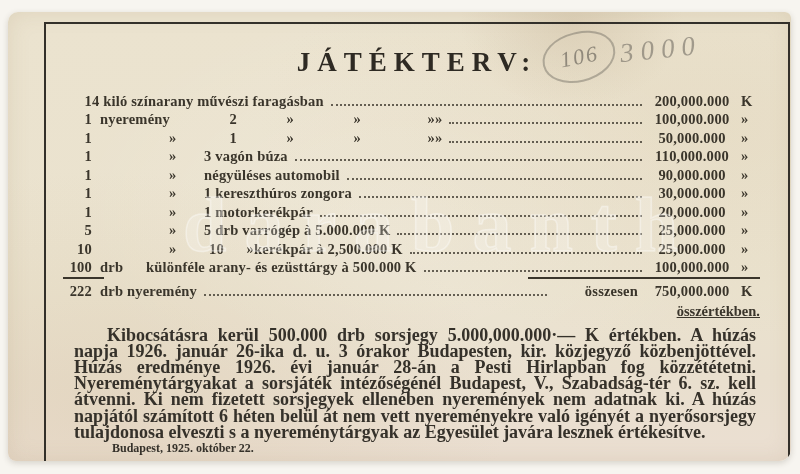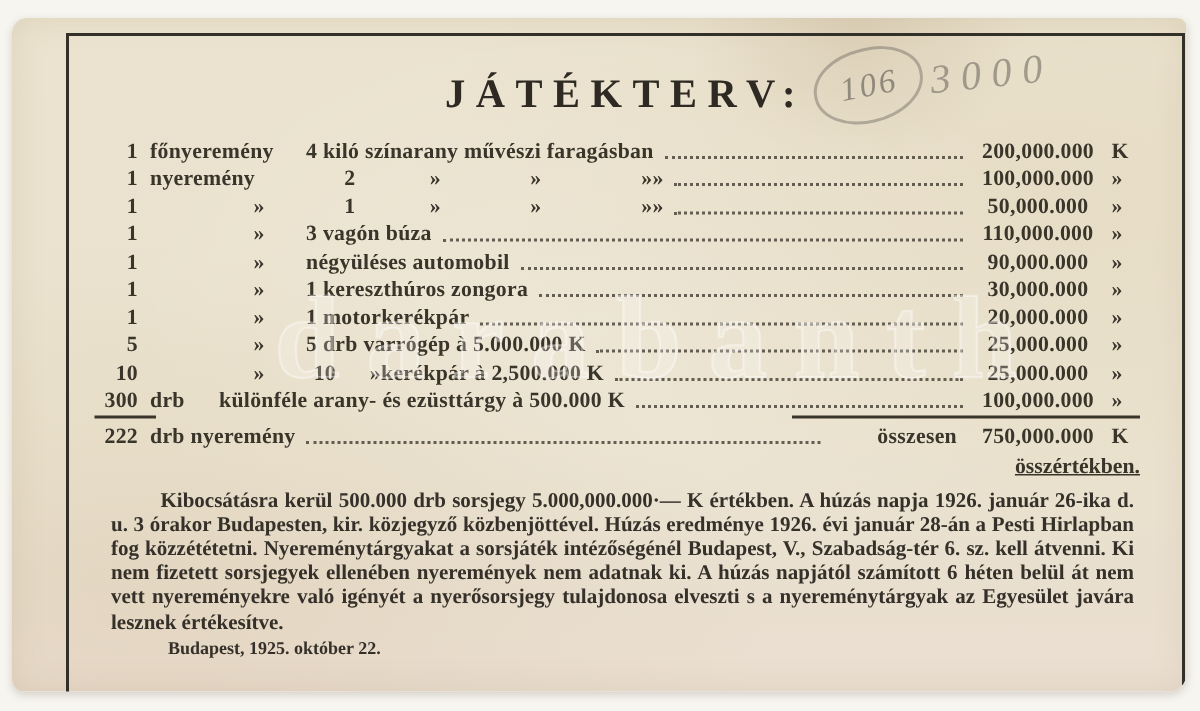--- a/index.html
+++ b/index.html
@@ -55,21 +55,21 @@
   .rule-long{position:absolute;left:482px;top:1px;width:232px;border-top:2px solid #3a352b;}
   .row.total .tl{flex:none;padding-left:8px;}
   .row.total .osz{flex:none;padding:0 10px 0 4px;margin-left:28px;}
   .suffix{
     text-align:right;height:18px;line-height:18px;
     font-size:14.5px;font-weight:600;margin-top:2px;text-decoration:underline;
   }
   .terms{
     margin:7px 32px 0 28px;
     text-align:justify;text-indent:33px;
-    font-size:14px;line-height:16.2px;font-weight:600;
+    font-size:18px;line-height:16.2px;font-weight:600;
     color:#35312a;
   }
   .dateline{
     margin:0 0 0 66px;height:16px;line-height:16px;
     font-size:12px;font-weight:600;color:#35312a;
   }
   .pencil-circle{
     position:absolute;left:534px;top:20px;width:70px;height:46px;
     border:2px solid rgba(118,113,103,0.48);border-radius:50% 46% 52% 48%;
     transform:rotate(-13deg);
@@ -97,21 +97,20 @@
 
 <div class="stage">
   <div class="sheet">
     <div class="frame">
       <h1 class="title">JÁTÉKTERV:</h1>
 
       <div class="table">
         <div id="rows">
             <div class="row">
               <span class="c">1</span>
-              <span class="u">főnyeremény</span>
               <span class="d">
                 <span class="seg">4 kiló színarany művészi faragásban</span>
               </span>
               <span class="dots"></span>
               <span class="a">200,000.000</span>
               <span class="k">K</span>
             </div>
             <div class="row">
               <span class="c">1</span>
               <span class="u">nyeremény</span>
@@ -196,21 +195,21 @@
               <span class="d">
                 <span class="seg" style="width: 36px;">10</span>
                 <span class="seg" style="width: 30px;">»</span>
                 <span class="seg">kerékpár à 2,500.000 K</span>
               </span>
               <span class="dots"></span>
               <span class="a">25,000.000</span>
               <span class="k">»</span>
             </div>
             <div class="row tight">
-              <span class="c">300</span>
+              <span class="c">100</span>
               <span class="u">drb</span>
               <span class="d">
                 <span class="seg">különféle arany- és ezüsttárgy à 500.000 K</span>
               </span>
               <span class="dots"></span>
               <span class="a">100,000.000</span>
               <span class="k">»</span>
             </div>
           </div>
 

